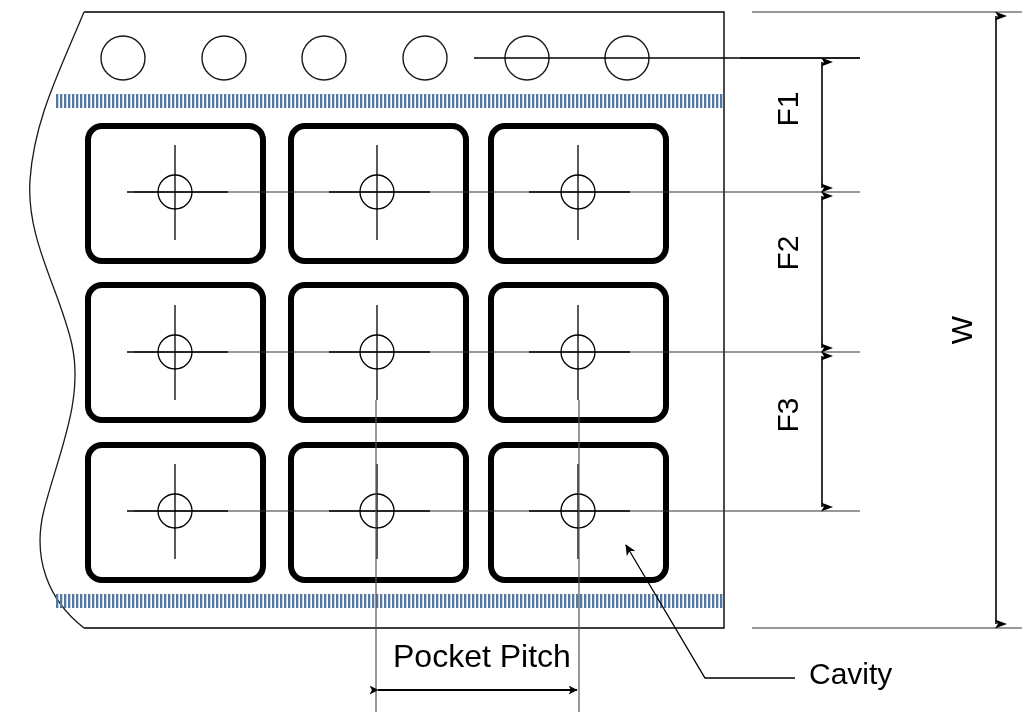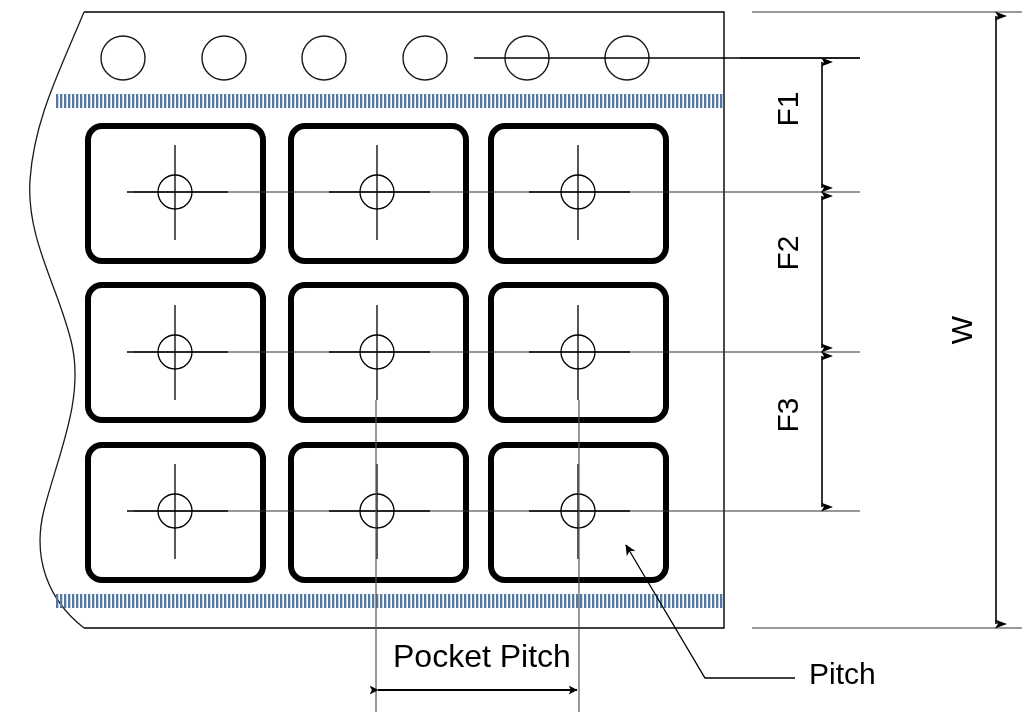--- a/index.html
+++ b/index.html
@@ -210,15 +210,15 @@
   <div class="dim-label vertical" style="left:770px; top:94px; font-size:30px; transform:rotate(-90deg);">F1</div>
 
   <div class="dim-label vertical" style="left:770px; top:238px; font-size:30px; transform:rotate(-90deg);">F2</div>
 
   <div class="dim-label vertical" style="left:770px; top:400px; font-size:30px; transform:rotate(-90deg);">F3</div>
 
   <div class="dim-label vertical" style="left:948px; top:315px; font-size:30px; transform:rotate(-90deg);">W</div>
 
   <div class="dim-label" style="left:393px; top:640px; font-size:32px;">Pocket Pitch</div>
 
-  <div class="dim-label" style="left:809px; top:659px; font-size:30px;">Pitch</div>
+  <div class="dim-label" style="left:809px; top:659px; font-size:30px;">Cavity</div>
 
 </div>
 
 </body></html>

